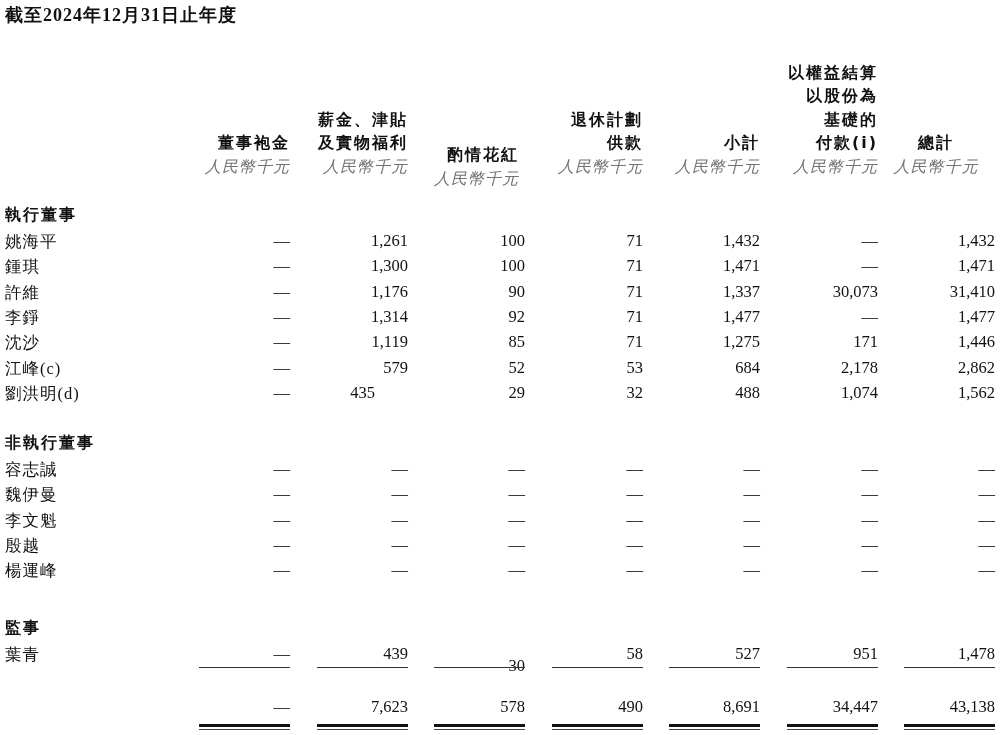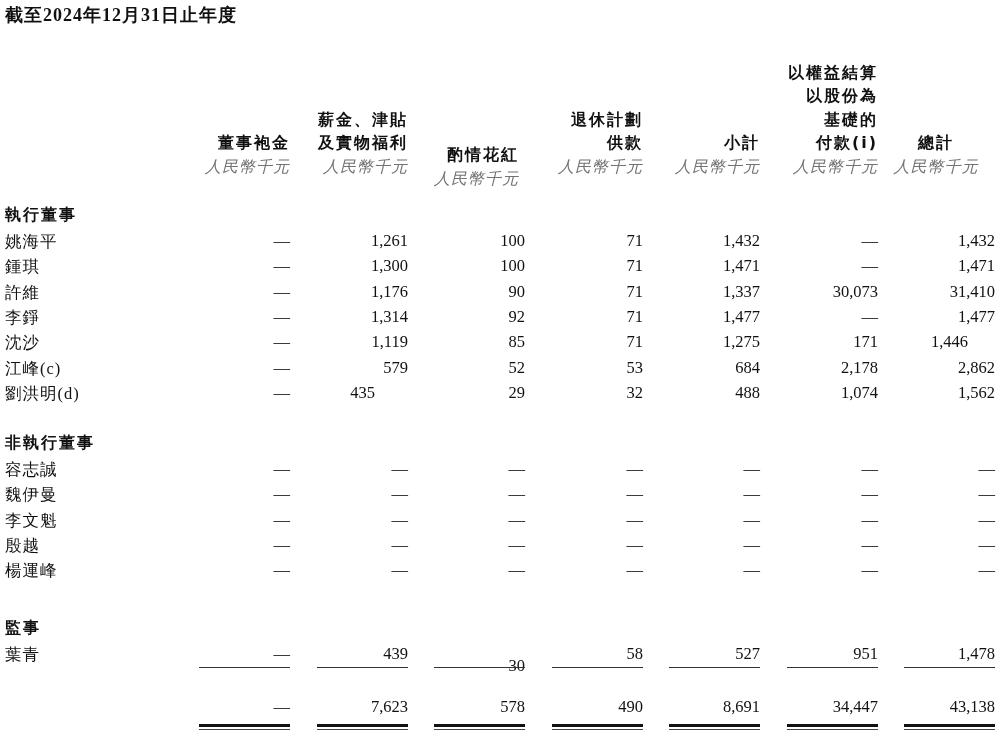--- a/index.html
+++ b/index.html
@@ -101,21 +101,21 @@
       <span class="cell" style="left: 904px;">1,477</span>
     </div>
     <div class="row" style="top: 332.2px;">
       <span class="name">沈沙</span>
       <span class="cell" style="left: 199px;">—</span>
       <span class="cell" style="left: 317px;">1,119</span>
       <span class="cell" style="left: 434px;">85</span>
       <span class="cell" style="left: 552px;">71</span>
       <span class="cell" style="left: 669px;">1,275</span>
       <span class="cell" style="left: 787px;">171</span>
-      <span class="cell" style="left: 904px; text-align: center;">1,446</span>
+      <span class="cell" style="left: 904px;">1,446</span>
     </div>
     <div class="row" style="top: 357.5px;">
       <span class="name">江峰(c)</span>
       <span class="cell" style="left: 199px;">—</span>
       <span class="cell" style="left: 317px;">579</span>
       <span class="cell" style="left: 434px;">52</span>
       <span class="cell" style="left: 552px;">53</span>
       <span class="cell" style="left: 669px;">684</span>
       <span class="cell" style="left: 787px;">2,178</span>
       <span class="cell" style="left: 904px;">2,862</span>

